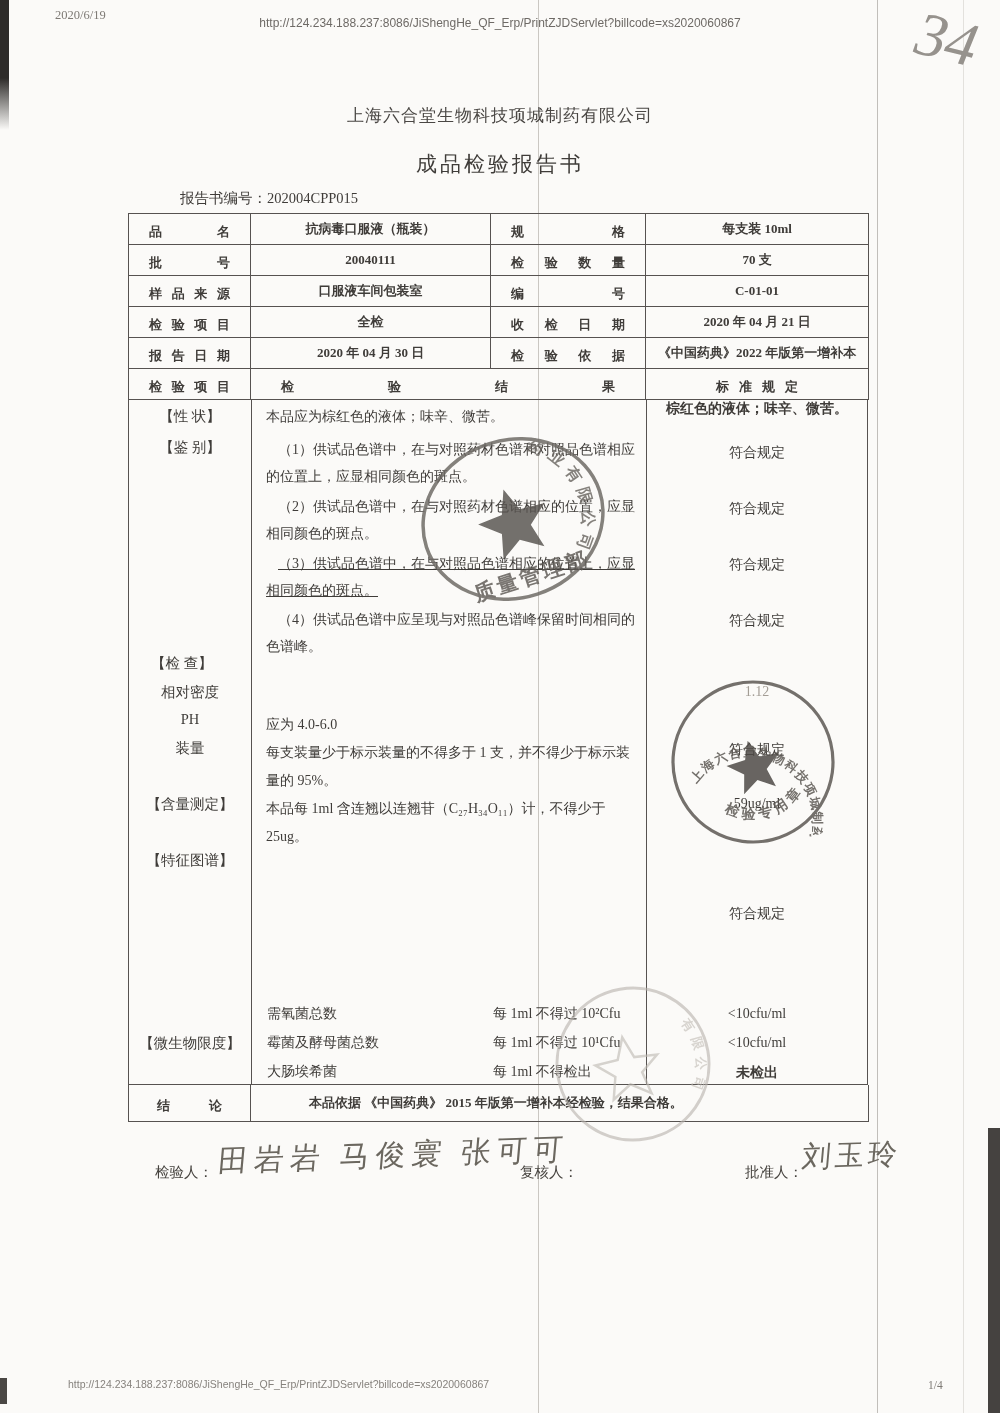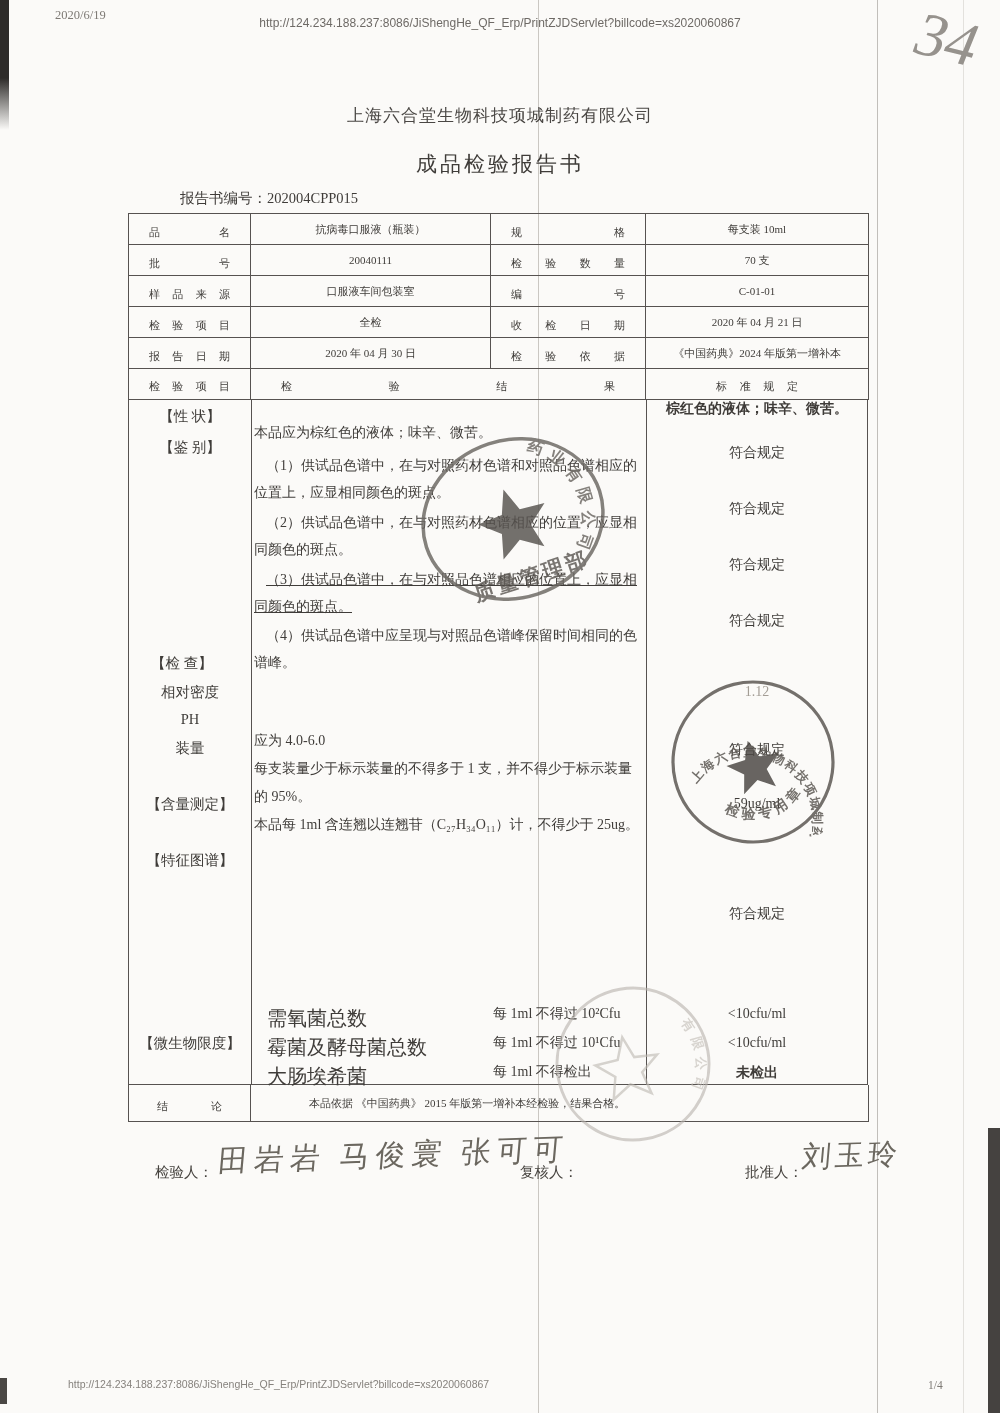--- a/index.html
+++ b/index.html
@@ -15,29 +15,29 @@
   .fold3{left:963px;top:0;width:1px;height:1413px;background:#cfccc7;opacity:.55;}
   
   .scan-date{left:55px;top:8px;font-size:12.5px;color:#7d7974;}
   .scan-url{left:0;right:0;top:16px;text-align:center;font-size:12px;color:#6e6a66;font-family:"Liberation Sans","DejaVu Sans",sans-serif;}
   .hand-34{left:916px;top:4px;font-size:62px;color:#96928d;transform:rotate(14deg) skewX(-8deg);font-weight:400;}
   .company{left:0;right:0;top:104px;text-align:center;font-size:17px;letter-spacing:1px;color:#4a4744;}
   .doc-title{left:0;right:0;top:150px;text-align:center;font-size:21px;letter-spacing:3px;color:#3f3c39;}
   .report-no{left:180px;top:189px;font-size:14.5px;}
   
   .grid{display:grid;border-left:1.4px solid #565250;border-top:1.4px solid #565250;}
-  .cell{border-right:1.4px solid #565250;border-bottom:1.4px solid #565250;font-size:11px;display:flex;align-items:center;box-sizing:border-box;white-space:nowrap;overflow:hidden;}
+  .cell{border-right:1.4px solid #565250;border-bottom:1.4px solid #565250;font-size:13px;display:flex;align-items:center;box-sizing:border-box;white-space:nowrap;overflow:hidden;font-weight:bold;}
   .jl{display:block;text-align:justify;text-align-last:justify;padding:6px 20px 0 20px;}
   .ctr{justify-content:center;text-align:center;}
   .tbody-box{left:128px;top:400px;width:740px;height:685px;border-left:1.4px solid #565250;border-right:1.4px solid #565250;border-bottom:1.4px solid #565250;box-sizing:border-box;}
   .vline{position:absolute;top:0;bottom:0;width:1.4px;background:#565250;}
   .blabel{position:absolute;left:0;width:122px;text-align:center;font-size:14.5px;}
-  .bstd{position:absolute;left:124px;width:390px;padding-left:1px;font-size:14px;line-height:27px;box-sizing:border-box;margin-top:16px;}
+  .bstd{position:absolute;left:124px;width:390px;padding-left:13px;font-size:14px;line-height:27px;box-sizing:border-box;}
   .bres{position:absolute;left:518px;width:220px;text-align:center;font-size:14px;}
-  .mname{position:absolute;left:138px;font-size:20px;}
+  .mname{position:absolute;left:138px;font-size:14px;}
   .mstd{position:absolute;left:364px;font-size:14px;}
   .sig-label{font-size:14.5px;color:#46433f;}
   .hand{color:#6b675f;transform:rotate(-2deg) skewX(-7deg);letter-spacing:6px;}
   .footer-url{left:68px;top:1378px;font-size:10.5px;color:#86827d;font-family:"Liberation Sans","DejaVu Sans",sans-serif;}
   .footer-page{left:928px;top:1379px;font-size:11.5px;color:#7d7974;}
   .stamp{pointer-events:none;}
 </style>
 </head>
 <body>
 
@@ -97,21 +97,21 @@
       </div>
     <div class="cell ctr">2020 年 04 月 21 日</div>
 
     <div class="cell">
         <span class="jl" style="width:100%">报 告 日 期</span>
       </div>
     <div class="cell ctr">2020 年 04 月 30 日</div>
     <div class="cell">
         <span class="jl" style="width:100%">检 验 依 据</span>
       </div>
-    <div class="cell ctr">《中国药典》2024 年版第一增补本</div>
+    <div class="cell ctr">《中国药典》2022 年版第一增补本</div>
   </div>
 
   <div class="abs grid" style="left:128px;top:368px;width:740px;grid-template-columns:122px 395px 223px;grid-auto-rows:32px;border-top:none;">
     <div class="cell">
         <span class="jl" style="width:100%">检 验 项 目</span>
       </div>
     <div class="cell">
         <span class="jl" style="width:100%;padding:6px 30px 0 30px;">检 验 结 果</span>
       </div>
     <div class="cell">

